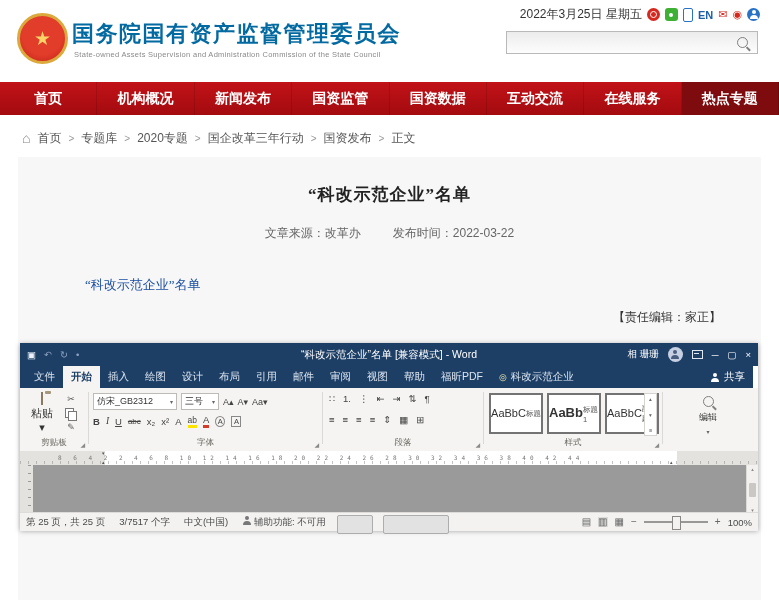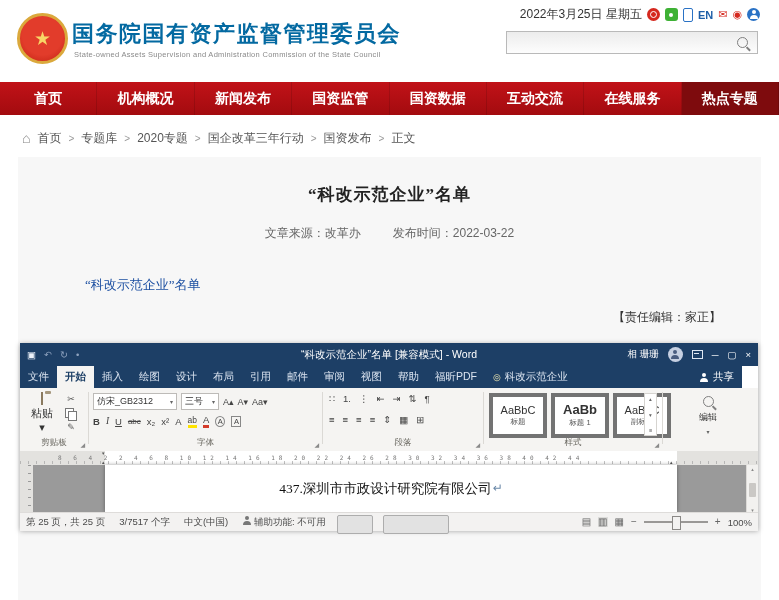--- a/index.html
+++ b/index.html
@@ -58,21 +58,21 @@
   .wt{position:absolute;top:0;left:0;right:0;height:23px;background:#1d3f66;display:flex;align-items:center;padding:0 7px;color:#fff}
   .wt-title{position:absolute;left:0;right:0;top:0;line-height:23px;text-align:center;font-size:10.5px;color:#fff;pointer-events:none}
   .qat{display:flex;gap:8px;align-items:center;font-size:9.5px;color:#eef3fa;z-index:1}
   .qat .dim{color:#8fa3bf}
   .wt-right{margin-left:auto;display:flex;align-items:center;gap:9px;font-size:9.5px;z-index:1}
   .avatar{width:15px;height:15px;border-radius:50%;background:#c6d0e2;color:#4a5d80;display:flex;align-items:center;justify-content:center}
   .rdo{width:9px;height:7px;border:1px solid #dfe7f2;position:relative}
   .rdo::after{content:"";position:absolute;left:1px;top:1.5px;width:5px;height:1px;background:#dfe7f2}
   .wctrl{cursor:pointer}
 
-  .wtabs{position:absolute;top:23px;left:0;right:16px;height:22px;background:#1d3f66;display:flex;align-items:stretch;padding-left:0;color:#dbe4f0;font-size:10.5px}
+  .wtabs{position:absolute;top:23px;left:0;right:5px;height:22px;background:#1d3f66;display:flex;align-items:stretch;padding-left:6px;color:#dbe4f0;font-size:10.5px}
   .wtab{display:flex;align-items:center;padding:0 8px;cursor:pointer;white-space:nowrap}
   .wtab.sel{background:#f5f4f2;color:#1d3f66;font-weight:bold}
   .tellme{display:flex;align-items:center;gap:4px;margin-left:8px;color:#dbe4f0;cursor:pointer}
   .bulb{font-size:9px;color:#e8e2b0}
   .share{position:absolute;right:8px;top:0;height:22px;display:flex;align-items:center;gap:5px;color:#fff;cursor:pointer}
 
   .wribbon{position:absolute;top:45px;left:0;right:0;height:63px;background:#f5f4f2;border-bottom:1px solid #d8d6d2}
   .gd{position:absolute;top:4px;height:52px;width:1px;background:#dbd9d5}
   .glabel{position:absolute;bottom:2px;left:0;right:0;text-align:center;font-size:8.5px;color:#68665f}
   .launcher{position:absolute;right:3px;bottom:3px;font-size:6px;color:#8a8a8a;cursor:pointer}
@@ -100,21 +100,21 @@
   .hl{border-bottom:3px solid #ffe400;font-size:8.5px}
   .fc{border-bottom:3px solid #d43b2a}
   .circ{border:1px solid #888;border-radius:50%;font-size:7.5px;padding:0 1.5px}
   .boxed{border:1px solid #888;font-size:7.5px;padding:0 1.5px}
 
   .prow1{position:absolute;left:6px;top:5px;display:flex;align-items:center;gap:8px;font-size:9.5px;color:#444}
   .prow2{position:absolute;left:6px;top:26px;display:flex;align-items:center;gap:8px;font-size:9.5px;color:#444}
   .prow1 span,.prow2 span{cursor:pointer}
 
   .cards{position:absolute;left:5px;top:5px;display:flex;gap:4px}
-  .card{width:50px;height:37px;background:#fff;border:4px solid #737373;display:flex;flex-direction:column;align-items:center;justify-content:center;cursor:pointer}
+  .card{width:50px;height:37px;background:#fff;border:2px solid #737373;display:flex;flex-direction:row;align-items:center;justify-content:center;cursor:pointer}
   .card .pv{font-size:11px;color:#333;line-height:1.1}
   .card.h1 .pv{font-size:13px;font-weight:bold}
   .card .nm{font-size:7.5px;color:#555;margin-top:1px}
   .scrollcol{position:absolute;right:5px;top:5px;width:11px;height:37px;border:1px solid #d6d4d0;background:#fff;display:flex;flex-direction:column;align-items:center;justify-content:space-between;font-size:5.5px;color:#666;padding:2px 0}
   .scrollcol span{cursor:pointer}
 
   .edit-inner{position:absolute;left:50%;transform:translateX(-50%);top:8px;display:flex;flex-direction:column;align-items:center;gap:4px;cursor:pointer}
   .edit-inner .mag{margin:0}
   .edit-inner .el{font-size:9px;color:#333}
   .edit-inner .chev{font-size:6px;color:#666}
@@ -369,24 +369,20 @@
       <div class="ticks"></div>
       <div class="rnums">8 6 4 2 2 4 6 8 10 12 14 16 18 20 22 24 26 28 30 32 34 36 38 40 42 44</div>
       <span class="im im-a">▾</span>
       <span class="im im-b">▴</span>
       <span class="im im-c">▴</span>
     </div>
 
     <div class="wvr"></div>
 
     <div class="wdoc">
-      <div class="page">
-        <span class="dtext">437.深圳市市政设计研究院有限公司</span>
-          <span class="dmark">↵</span>
-      </div>
       <div class="sb">
         <span>▴</span>
         <span class="thumb"></span>
         <span>▾</span>
       </div>
     </div>
 
     <div class="wstatus">
       <span>第 25 页，共 25 页</span>
       <span>3/7517 个字</span>

